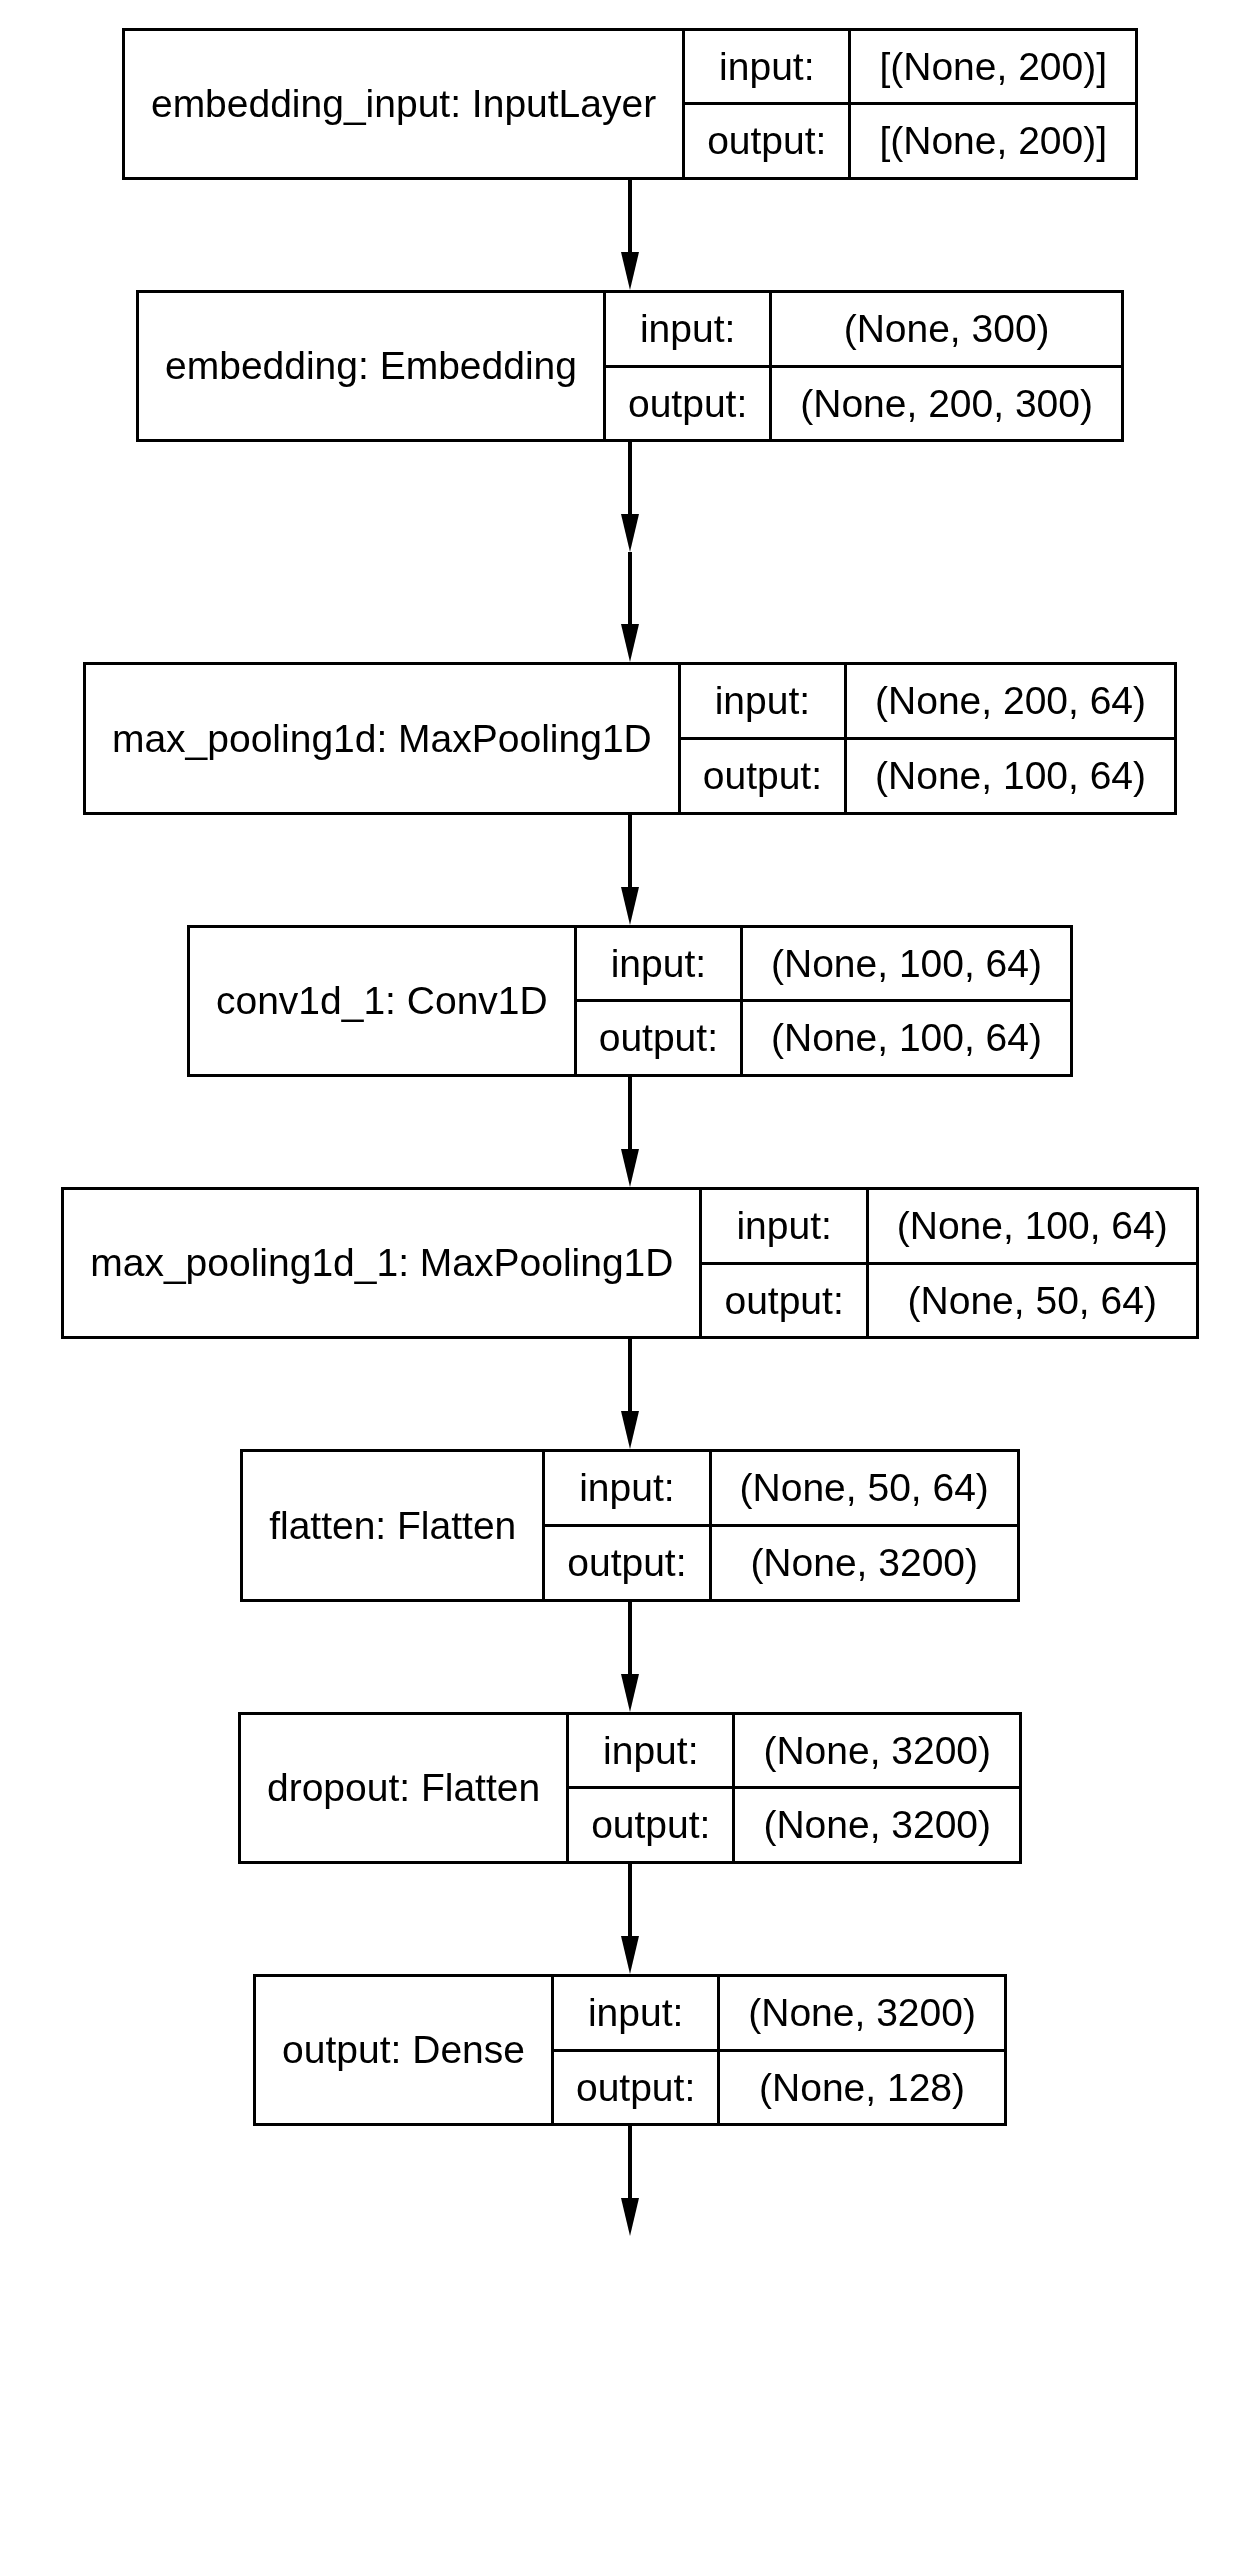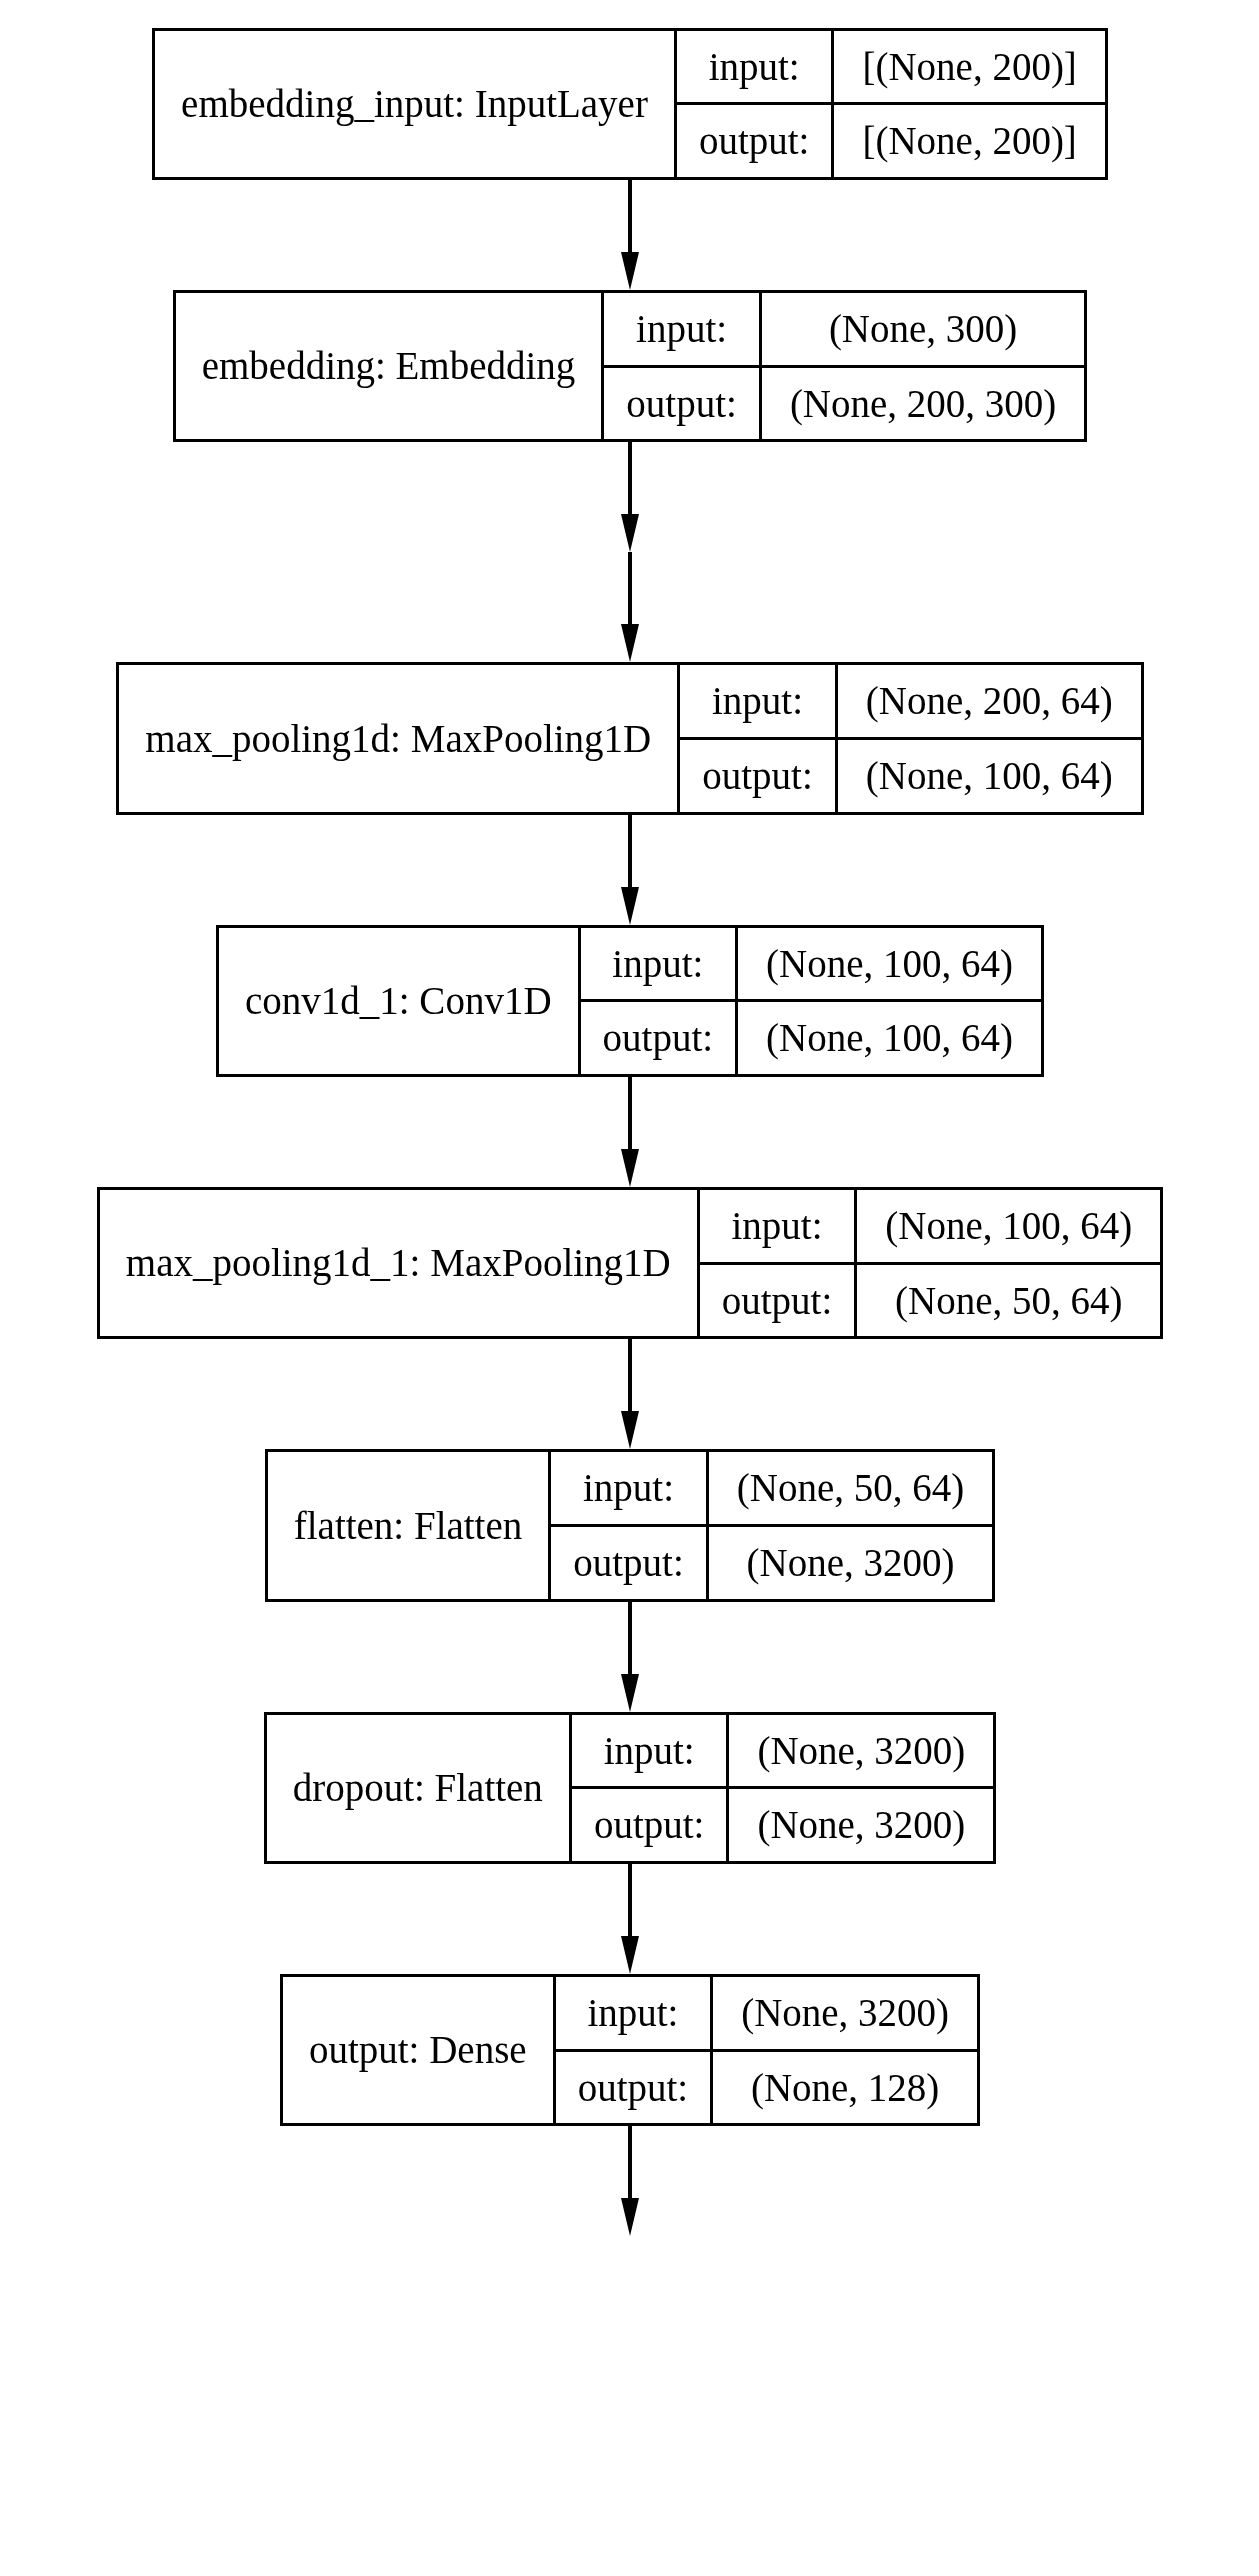--- a/index.html
+++ b/index.html
@@ -9,21 +9,21 @@
   }
   .canvas {
     width: 1260px;
     height: 2576px;
     background: #ffffff;
     box-sizing: border-box;
     padding-top: 27.5px;
     display: flex;
     flex-direction: column;
     align-items: center;
-    font-family: Liberation Serif, serif;
+    font-family: Liberation Sans, sans-serif;
     color: #000000;
   }
   table.node {
     border-collapse: collapse;
     background: #ffffff;
     font-size: 39px;
     line-height: 1.12;
   }
   table.node td {
     border: 3.1px solid #000000;

